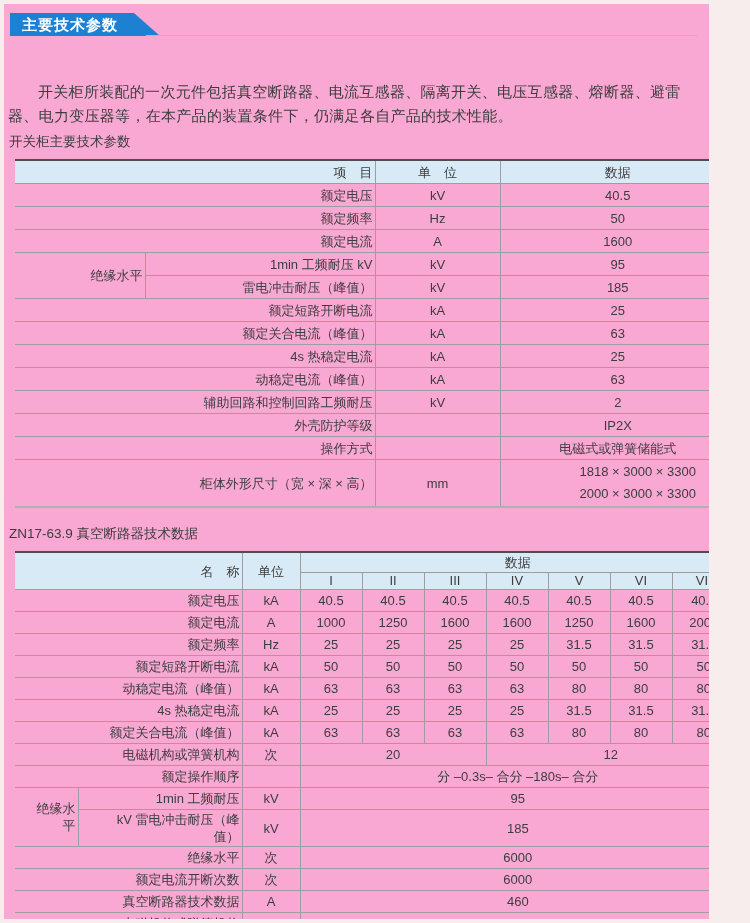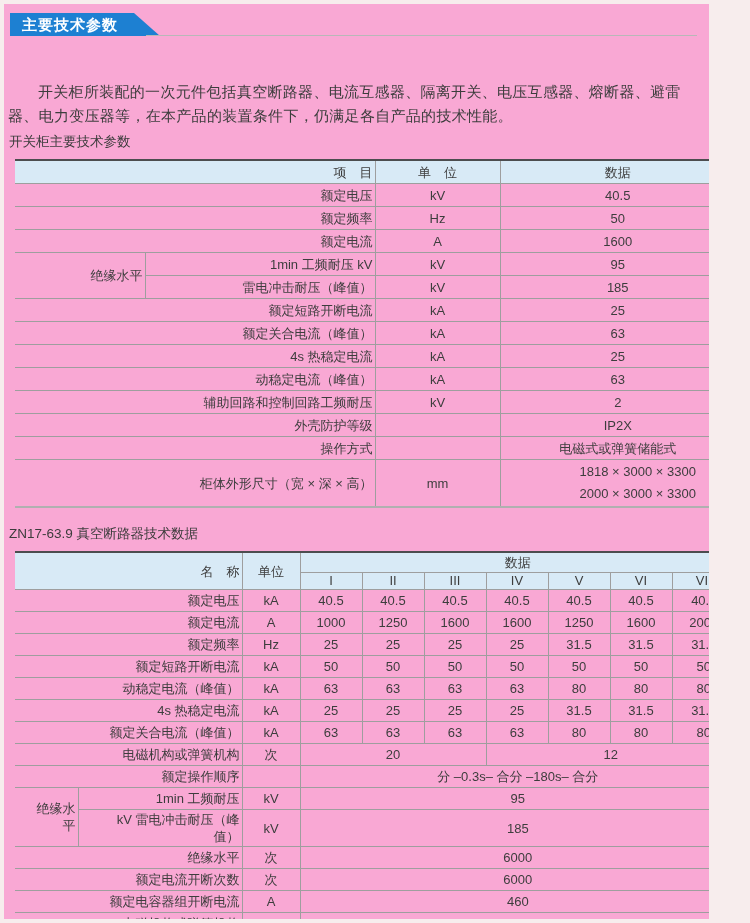--- a/index.html
+++ b/index.html
@@ -298,21 +298,21 @@
         <td colspan="2" class="label">绝缘水平</td>
         <td class="c">次</td>
         <td colspan="7" class="c">6000</td>
       </tr>
       <tr>
         <td colspan="2" class="label">额定电流开断次数</td>
         <td class="c">次</td>
         <td colspan="7" class="c">6000</td>
       </tr>
       <tr>
-        <td colspan="2" class="label">额定电容器组开断电流</td>
+        <td colspan="2" class="label">真空断路器技术数据</td>
         <td class="c">A</td>
         <td colspan="7" class="c">460</td>
       </tr>
       <tr>
         <td colspan="2" class="label">电磁机构或弹簧机构</td>
         <td class="c">V</td>
         <td colspan="7" class="c">AC、DC110 ; AC、DC220</td>
       </tr>
     </tbody>
   </table>

